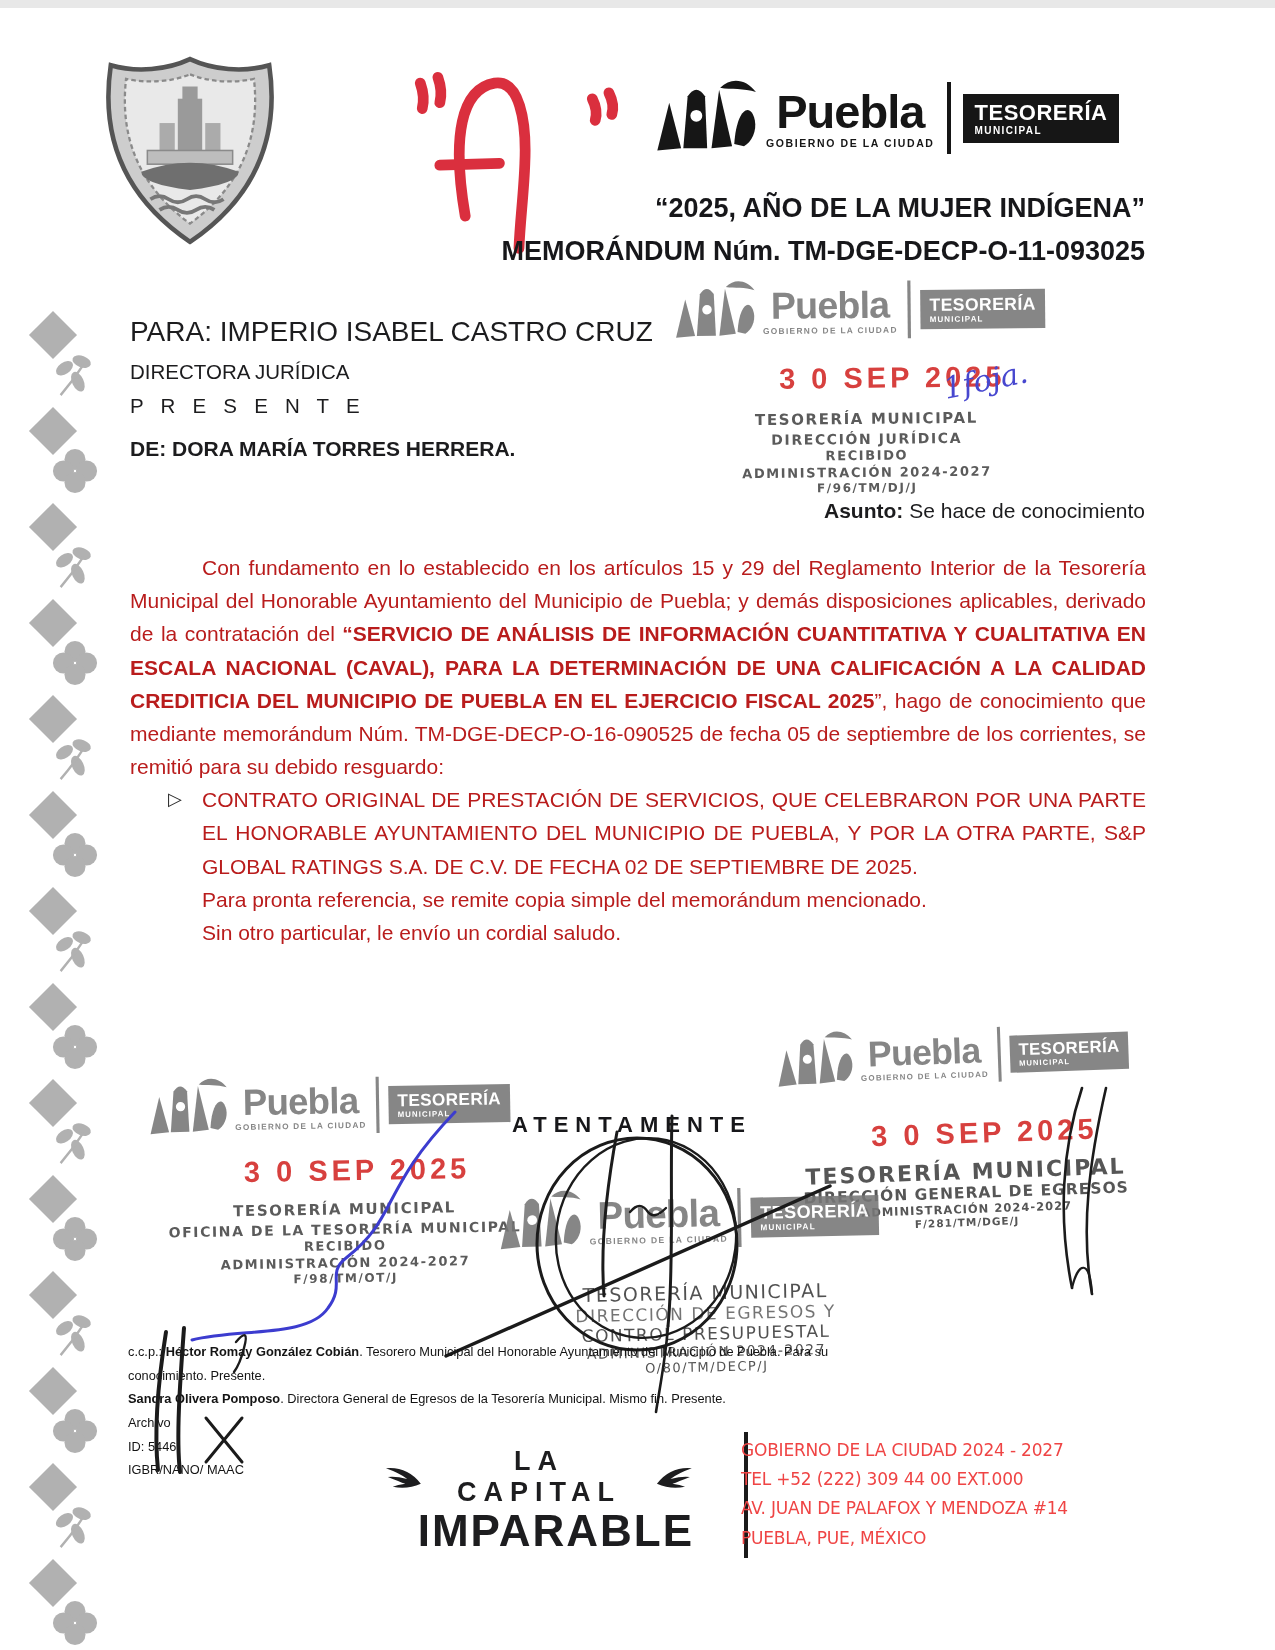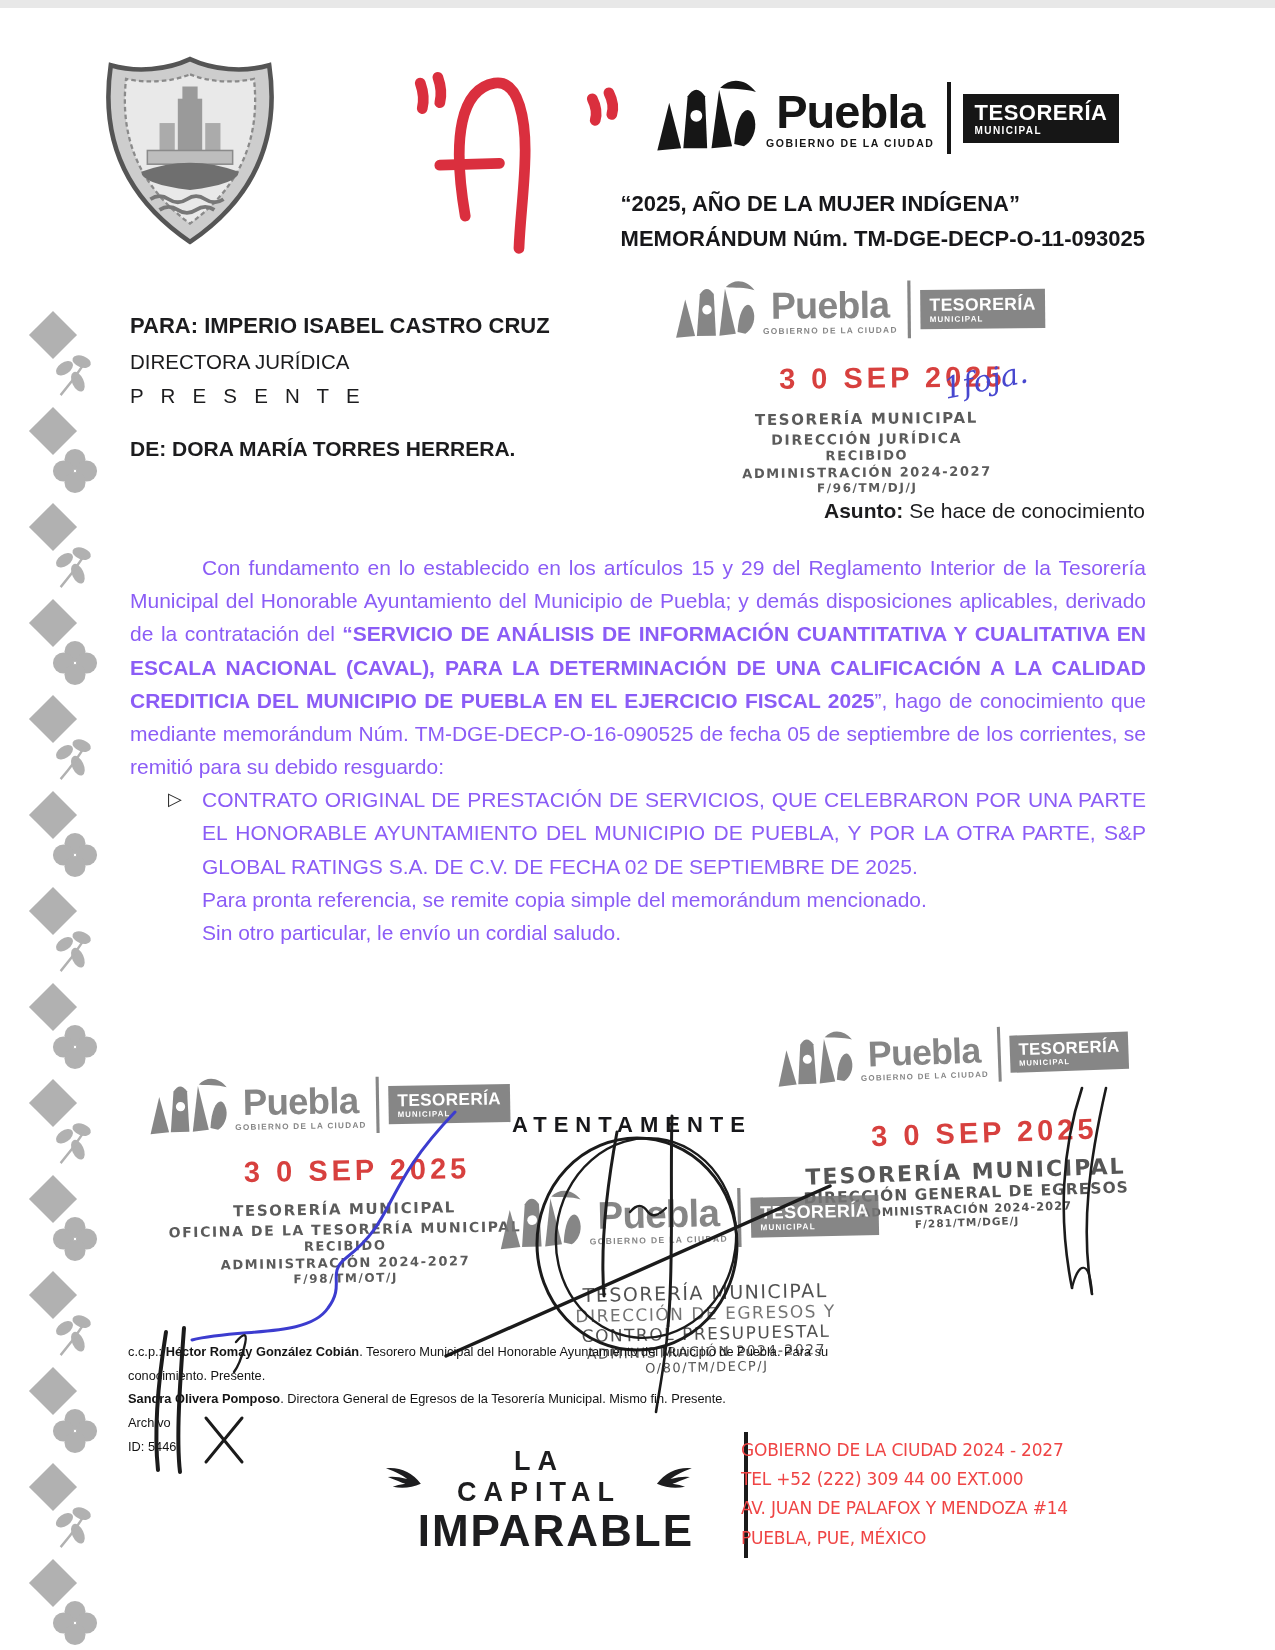--- a/index.html
+++ b/index.html
@@ -19,31 +19,31 @@
   .pb-words{display:flex;flex-direction:column;align-items:center;}
   .pb-name{font-size:47px;font-weight:800;letter-spacing:-1px;line-height:1;}
   .pb-tag{font-size:10.5px;font-weight:700;letter-spacing:1.6px;margin-top:2px;white-space:nowrap;}
   .pb-bar{width:4px;height:72px;background:var(--ink);margin:0 3px;}
   .pb-box{background:var(--ink);color:#fff;padding:8px 12px 7px 12px;line-height:1;}
   .pb-division{font-size:22px;font-weight:800;letter-spacing:.5px;}
   .pb-division-sub{font-size:10px;font-weight:700;letter-spacing:1.4px;margin-top:2px;}
   .gray{--ink:#767676;opacity:.88;}
 
   
-  .hdr-lines{right:130px;top:179px;font-weight:700;font-size:22px;line-height:1.58;color:#17171a;}
+  .hdr-lines{right:130px;top:179px;text-align:right;font-weight:700;font-size:27px;line-height:1.58;color:#17171a;}
   .addr-block{left:130px;top:300px;font-size:20.5px;line-height:1.68;}
-  .addr-block .b1{font-weight:700;font-size:22px;}
+  .addr-block .b1{font-weight:400;font-size:28px;}
   .addr-block .sp{letter-spacing:.28em;}
   .sender-block{left:130px;top:424px;font-size:20.5px;line-height:1.6;}
   .sender-block .b1{font-weight:700;font-size:21px;}
   .subject{right:130px;top:491px;font-size:21px;}
   .subject .lbl{font-weight:800;}
 
   
-  .bodytext{left:130px;top:543px;width:1016px;font-size:21px;line-height:1.58;text-align:justify;color:#8b5cf6;}
+  .bodytext{left:130px;top:543px;width:1016px;font-size:21px;line-height:1.58;text-align:justify;color:#b91c1c;}
   .bodytext p{margin:0;}
   .indent{text-indent:72px;}
   .bold{font-weight:700;}
   .bullet{position:relative;padding-left:72px;margin-top:44px;}
   .bullet::before{content:"▷";position:absolute;left:38px;top:2px;font-size:18px;color:#2a2a2a;}
   .p2{margin-top:46px;}
   .p3{margin-top:52px;}
   .atent{left:512px;top:1104px;font-size:22px;font-weight:800;letter-spacing:7px;color:#17171a;}
 
   
@@ -407,20 +407,21 @@
     <path d="M236 232 C 234 262, 228 292, 224 318" stroke-width="2.6"></path>
     <path d="M398 92 L14 262" stroke-width="3.4"></path>
     <path d="M198 118 q10 -12 18 0 q6 8 18 -4" stroke-width="2.4"></path>
   </svg>
 
   <div class="abs ccp">
     <div><span>c.c.p.: </span><span class="nm">Héctor Romay González Cobián</span><span>. Tesorero Municipal del Honorable Ayuntamiento del Municipio de Puebla. Para su conocimiento. Presente.</span></div>
     <div><span class="nm">Sandra Olivera Pomposo</span><span>. Directora General de Egresos de la Tesorería Municipal. Mismo fin. Presente.</span></div>
     <div>Archivo</div>
     <div>ID: 5446</div>
+    <div>IGBR/NANO/ MAAC</div>
   </div>
 
   <svg class="abs sig" style="left:118px;top:1312px;width:160px;height:160px;" viewBox="0 0 160 160">
     <path d="M48 12 C 40 62, 36 112, 40 150" stroke-width="4"></path>
     <path d="M66 8 C 62 62, 58 118, 62 152" stroke-width="4"></path>
     <path d="M88 98 L124 142" stroke-width="3"></path>
     <path d="M124 98 L88 142" stroke-width="3"></path>
     <path d="M118 22 q14 -16 8 6 q-4 16 -10 24" stroke-width="2.4"></path>
   </svg>
 

